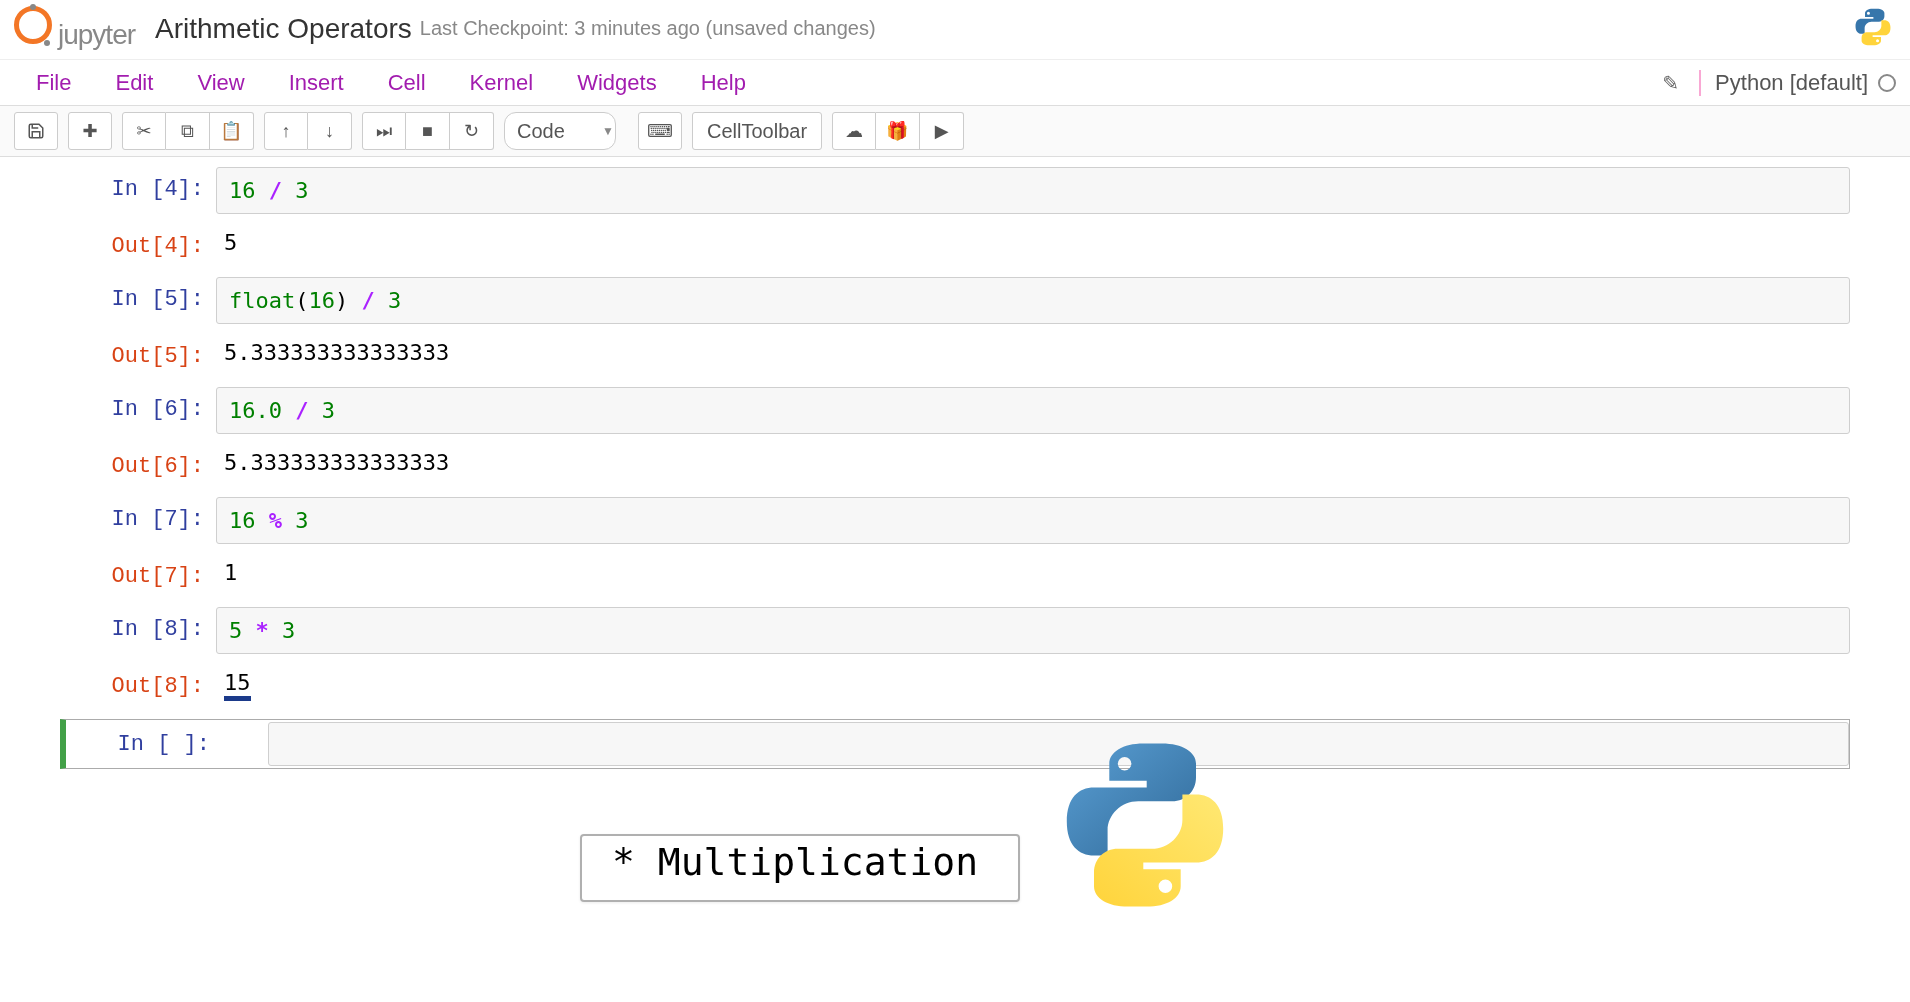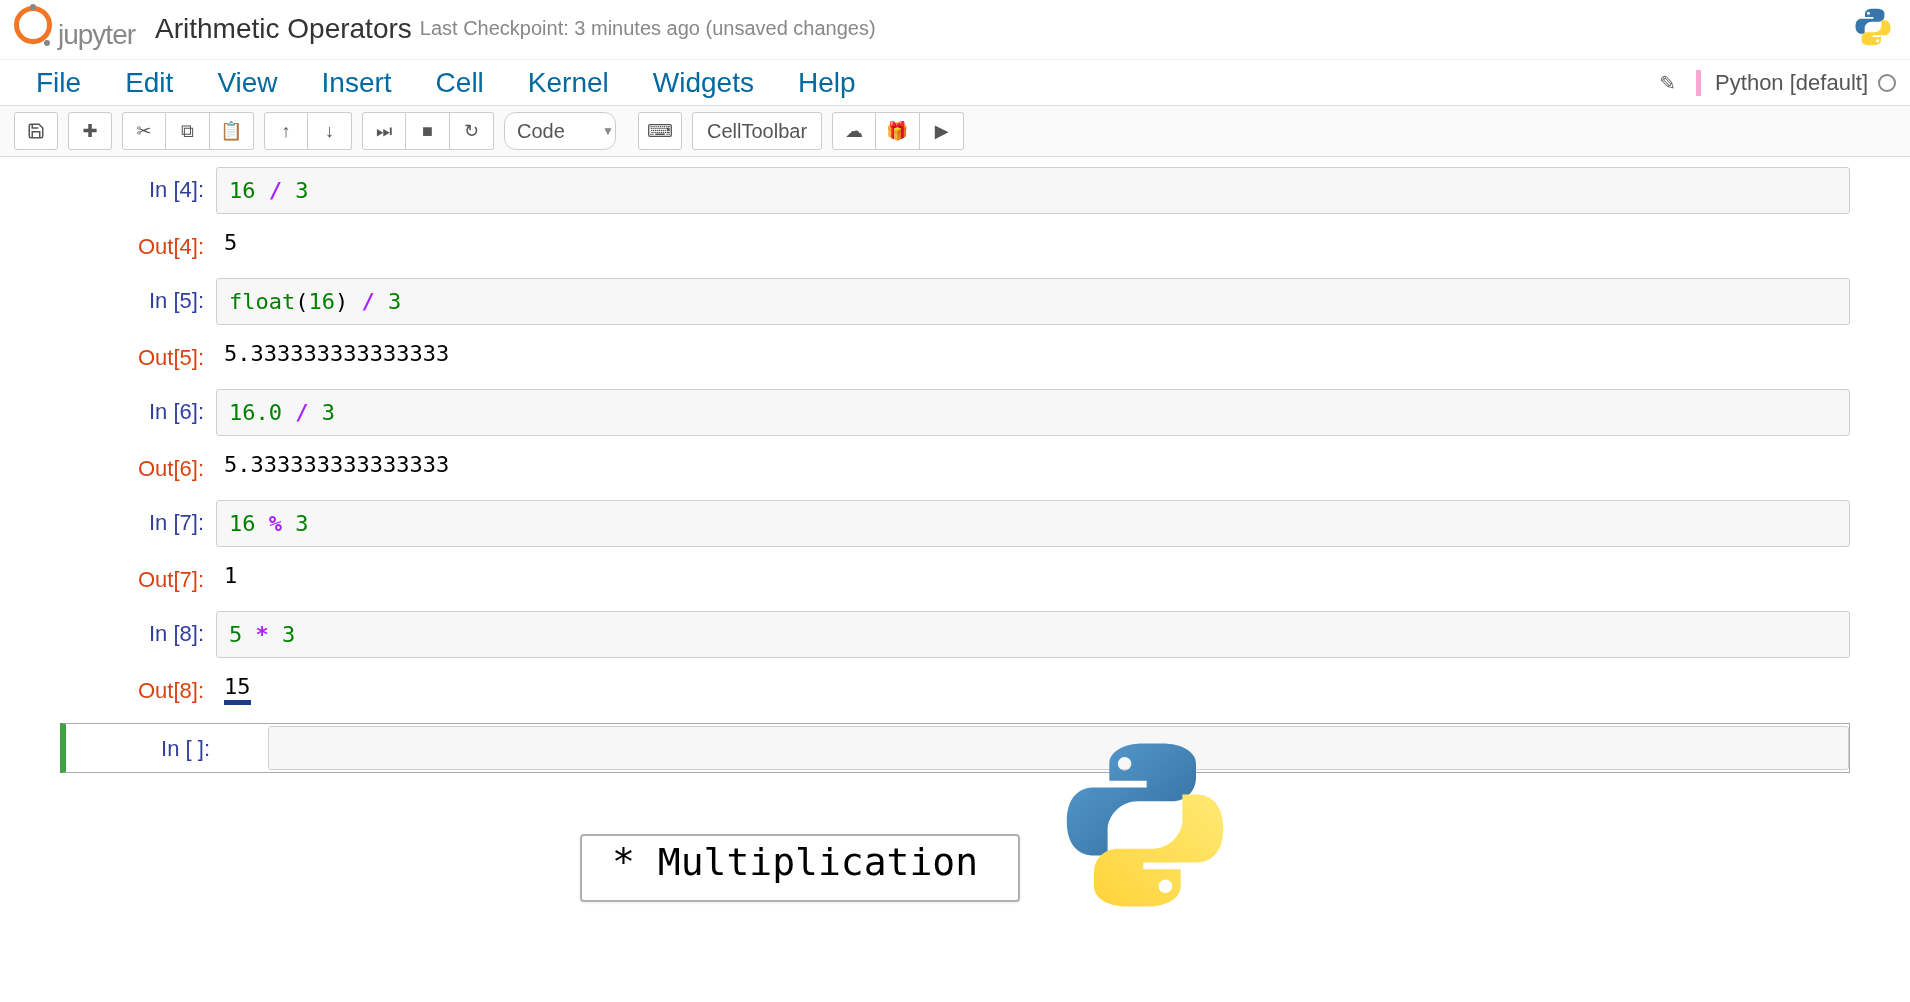--- a/index.html
+++ b/index.html
@@ -10,41 +10,41 @@
 .logo-icon { width: 38px; height: 38px; border: 5px solid #f37626; border-radius: 50%; position: relative; }
 .logo-icon::before, .logo-icon::after { content: ''; position: absolute; background: #888; width: 6px; height: 6px; border-radius: 50%; }
 .logo-icon::before { top: -7px; left: 50%; transform: translateX(-50%); }
 .logo-icon::after { bottom: -7px; right: -3px; }
 .logo-text { font-size: 28px; font-weight: 400; color: #888; margin-left: 6px; letter-spacing: -1px; }
 .nb-title { font-size: 28px; color: #333; margin-right: 8px; }
 .checkpoint { font-size: 20px; color: #888; }
 .python-corner { position: absolute; top: 8px; right: 18px; }
 
 .menubar { display: flex; align-items: center; border-top: 1px solid #eee; padding: 0 14px; margin-top: 8px; height: 46px; }
-.menubar .mitem { font-size: 28px; color: #0369a1; padding: 8px 22px; cursor: pointer; }
+.menubar .mitem { font-size: 22px; color: #a21caf; padding: 8px 22px; cursor: pointer; }
 .menubar .spacer { flex: 1; }
 .edit-icon { font-size: 20px; color: #666; padding: 0 14px; }
-.kernel-name { font-size: 22px; color: #555; border-left: 5px solid #f9a8d4; padding-left: 14px; margin-left: 6px; display: flex; align-items: center; gap: 10px;}
+.kernel-name { font-size: 22px; color: #555; border-left: 2px solid #f9a8d4; padding-left: 14px; margin-left: 6px; display: flex; align-items: center; gap: 10px;}
 .kernel-ind { width: 18px; height: 18px; border: 2px solid #888; border-radius: 50%; }
 
 .toolbar { display: flex; align-items: center; padding: 6px 14px; border-top: 1px solid #ddd; border-bottom: 1px solid #ddd; gap: 0; background: #fafafa; }
 .tgroup { display: flex; margin-right: 10px; }
 .tbtn { width: 44px; height: 38px; border: 1px solid #ccc; background: #fff; display: flex; align-items: center; justify-content: center; font-size: 18px; color: #555; cursor: pointer; }
 .tgroup .tbtn + .tbtn { border-left: none; }
 .tbtn:first-child { border-radius: 3px 0 0 3px; }
 .tbtn:last-child { border-radius: 0 3px 3px 0; }
 .tgroup .tbtn:only-child { border-radius: 3px; }
 .cell-type { height: 38px; border: 1px solid #ccc; background: #fff; font-size: 20px; color: #555; padding: 0 50px 0 12px; border-radius: 12px; margin-right: 10px; appearance: none; position: relative; }
 .select-wrap { position: relative; margin-right: 12px; }
 .select-wrap::after { content: '▼'; position: absolute; right: 12px; top: 50%; transform: translateY(-50%); font-size: 12px; color: #888; pointer-events: none; }
 .celltoolbar-btn { height: 38px; border: 1px solid #ccc; background: #fff; font-size: 20px; color: #555; padding: 0 14px; border-radius: 3px; margin-right: 10px; text-align: center; }
 
 .notebook { padding: 0 60px 40px 60px; }
 .cell { display: flex; margin: 10px 0; }
-.prompt { width: 156px; text-align: right; padding: 10px 12px 0 0; font-family: Liberation Sans, sans-serif; font-size: 22px; flex-shrink: 0; }
+.prompt { width: 156px; text-align: right; padding: 10px 12px 0 0; font-family: Liberation Mono, monospace; font-size: 22px; flex-shrink: 0; }
 .in-prompt { color: #303F9F; }
 .out-prompt { color: #D84315; }
 .code-area { flex: 1; border: 1px solid #cfcfcf; border-radius: 3px; background: #f7f7f7; padding: 10px 12px; font-family: monospace; font-size: 22px; min-height: 44px;}
 .cell.selected-wrap { border: 1px solid #ababab; border-left: 6px solid #42A047; padding: 2px 0; }
 .output-row { display: flex; margin: 0 0 18px 0; }
 .output { flex: 1; padding: 6px 0 0 8px; font-family: monospace; font-size: 22px; }
 
 .num { color: #008000; }
 .op { color: #AA22FF; font-weight: bold; }
 .builtin { color: #008000; }

